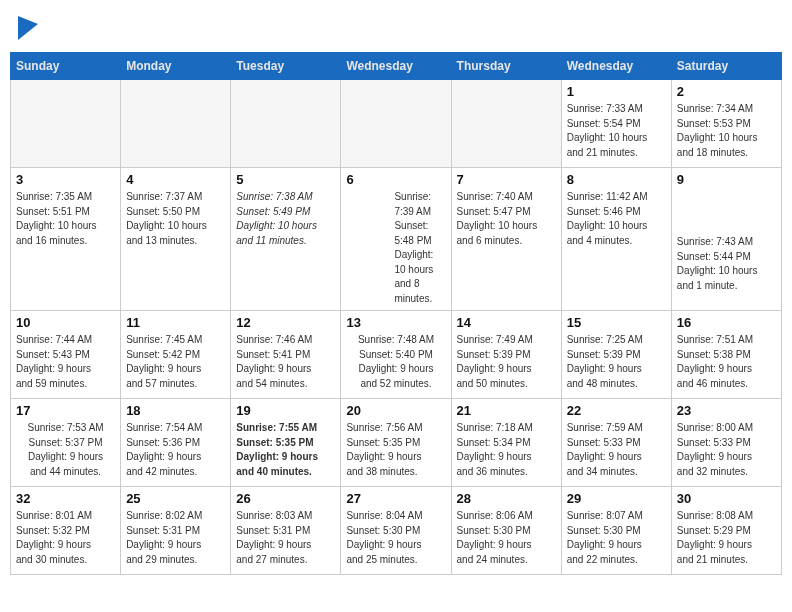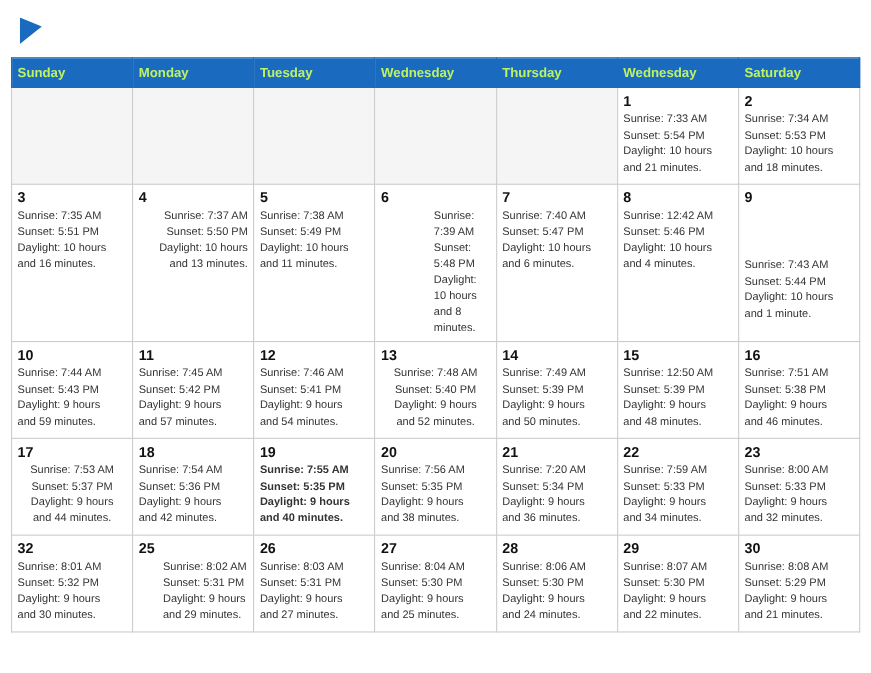--- a/index.html
+++ b/index.html
@@ -54,21 +54,21 @@
       font-size: 14px;
       color: #555;
     }
     .calendar {
       width: 100%;
       border-collapse: collapse;
       table-layout: fixed;
     }
     .calendar th {
       background: #1a6bbf;
-      color: #bef264;
+      color: #e5e5e5;
       text-align: left;
       padding: 6px 5px;
       font-size: 12px;
       font-weight: bold;
       border: 1px solid #1a6bbf;
     }
     .calendar td {
       vertical-align: top;
       padding: 4px 5px;
       border: 1px solid #ccc;
@@ -152,49 +152,49 @@
       <tr>
         <td>
           <span class="day-number">3</span>
           <div class="day-info" style="white-space: pre-line;">Sunrise: 7:35 AM
 Sunset: 5:51 PM
 Daylight: 10 hours
 and 16 minutes.</div>
         </td>
         <td>
           <span class="day-number">4</span>
-          <div class="day-info" style="white-space: pre-line; text-align: right;">Sunrise: 7:37 AM
+          <div class="day-info" style="white-space: pre-line;">Sunrise: 7:37 AM
 Sunset: 5:50 PM
 Daylight: 10 hours
 and 13 minutes.</div>
         </td>
         <td>
           <span class="day-number">5</span>
-          <div class="day-info" style="white-space: pre-line;">Sunrise: 7:38 AM
+          <div class="day-info" style="white-space: pre-line; font-style: italic;">Sunrise: 7:38 AM
 Sunset: 5:49 PM
 Daylight: 10 hours
 and 11 minutes.</div>
         </td>
         <td>
           <span class="day-number">6</span>
           <div class="day-info" style="white-space: pre-line; margin-left: 48px;">Sunrise: 7:39 AM
 Sunset: 5:48 PM
 Daylight: 10 hours
 and 8 minutes.</div>
         </td>
         <td>
           <span class="day-number">7</span>
           <div class="day-info" style="white-space: pre-line;">Sunrise: 7:40 AM
 Sunset: 5:47 PM
 Daylight: 10 hours
 and 6 minutes.</div>
         </td>
         <td>
           <span class="day-number">8</span>
-          <div class="day-info" style="white-space: pre-line;">Sunrise: 12:42 AM
+          <div class="day-info" style="white-space: pre-line;">Sunrise: 11:42 AM
 Sunset: 5:46 PM
 Daylight: 10 hours
 and 4 minutes.</div>
         </td>
         <td>
           <span class="day-number">9</span>
           <div class="day-info" style="white-space: pre-line; margin-top: 48px;">Sunrise: 7:43 AM
 Sunset: 5:44 PM
 Daylight: 10 hours
 and 1 minute.</div>
@@ -231,21 +231,21 @@
         </td>
         <td>
           <span class="day-number">14</span>
           <div class="day-info" style="white-space: pre-line;">Sunrise: 7:49 AM
 Sunset: 5:39 PM
 Daylight: 9 hours
 and 50 minutes.</div>
         </td>
         <td>
           <span class="day-number">15</span>
-          <div class="day-info" style="white-space: pre-line;">Sunrise: 12:50 AM
+          <div class="day-info" style="white-space: pre-line;">Sunrise: 7:25 AM
 Sunset: 5:39 PM
 Daylight: 9 hours
 and 48 minutes.</div>
         </td>
         <td>
           <span class="day-number">16</span>
           <div class="day-info" style="white-space: pre-line;">Sunrise: 7:51 AM
 Sunset: 5:38 PM
 Daylight: 9 hours
 and 46 minutes.</div>
@@ -275,21 +275,21 @@
         </td>
         <td>
           <span class="day-number">20</span>
           <div class="day-info" style="white-space: pre-line;">Sunrise: 7:56 AM
 Sunset: 5:35 PM
 Daylight: 9 hours
 and 38 minutes.</div>
         </td>
         <td>
           <span class="day-number">21</span>
-          <div class="day-info" style="white-space: pre-line;">Sunrise: 7:20 AM
+          <div class="day-info" style="white-space: pre-line;">Sunrise: 7:18 AM
 Sunset: 5:34 PM
 Daylight: 9 hours
 and 36 minutes.</div>
         </td>
         <td>
           <span class="day-number">22</span>
           <div class="day-info" style="white-space: pre-line;">Sunrise: 7:59 AM
 Sunset: 5:33 PM
 Daylight: 9 hours
 and 34 minutes.</div>
@@ -305,21 +305,21 @@
       <tr>
         <td>
           <span class="day-number">32</span>
           <div class="day-info" style="white-space: pre-line;">Sunrise: 8:01 AM
 Sunset: 5:32 PM
 Daylight: 9 hours
 and 30 minutes.</div>
         </td>
         <td>
           <span class="day-number">25</span>
-          <div class="day-info" style="white-space: pre-line; margin-left: 22px;">Sunrise: 8:02 AM
+          <div class="day-info" style="white-space: pre-line;">Sunrise: 8:02 AM
 Sunset: 5:31 PM
 Daylight: 9 hours
 and 29 minutes.</div>
         </td>
         <td>
           <span class="day-number">26</span>
           <div class="day-info" style="white-space: pre-line;">Sunrise: 8:03 AM
 Sunset: 5:31 PM
 Daylight: 9 hours
 and 27 minutes.</div>

